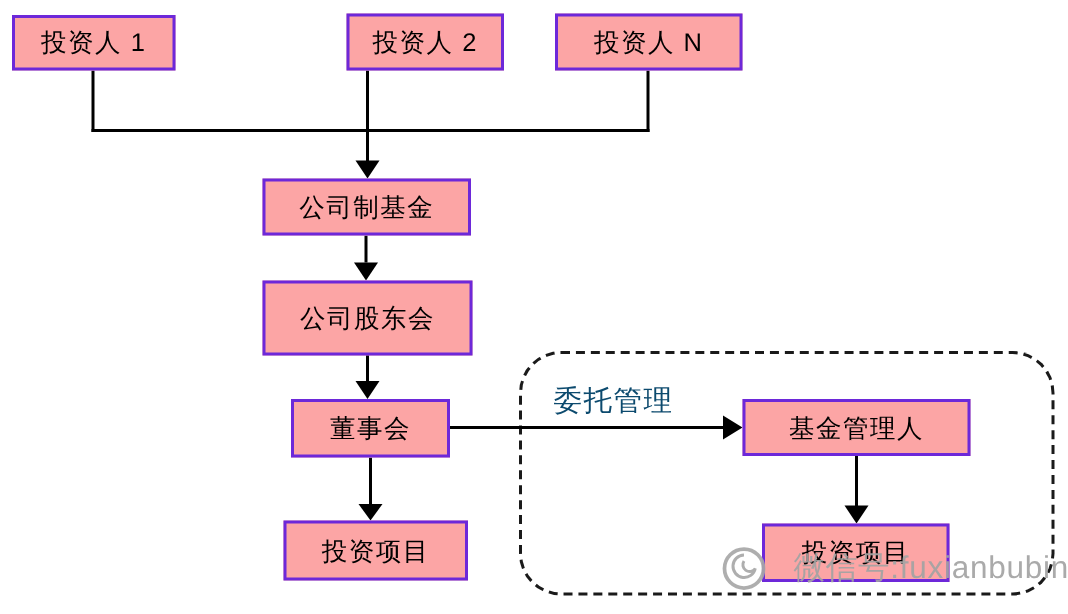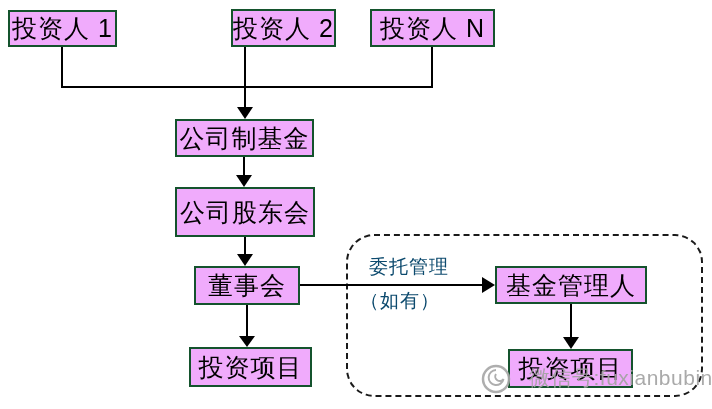--- a/index.html
+++ b/index.html
@@ -12,26 +12,26 @@
     overflow: hidden;
   }
   .connectors {
     position: absolute;
     left: 0; top: 0;
     width: 712px; height: 409px;
   }
   .node {
     position: absolute;
     box-sizing: border-box;
-    border: 2px solid #14532d;
-    background: #f0abfc;
+    border: 2px solid #6d28d9;
+    background: #fca5a5;
     display: flex;
     align-items: center;
     justify-content: center;
-    font-size: 25px;
+    font-size: 17px;
     color: #000000;
     letter-spacing: 1px;
     white-space: nowrap;
   }
   .n-investor1 { left: 8px;   top: 10px;  width: 109px; height: 37px; }
   .n-investor2 { left: 193px; top: 9px;   width: 105px; height: 38px; margin-left: 38px; }
   .n-investorN { left: 370px; top: 9px;   width: 125px; height: 38px; }
   .n-fund         { left: 175px; top: 119px; width: 139px; height: 38px; }
   .n-shareholders { left: 175px; top: 187px; width: 140px; height: 50px; }
   .n-board        { left: 194px; top: 266px; width: 106px; height: 39px; }
@@ -129,21 +129,20 @@
     <span>投资项目</span>
   </div>
   <div class="node n-manager">
     <span>基金管理人</span>
   </div>
   <div class="node n-project-right">
     <span>投资项目</span>
   </div>
 
   <div class="edge-label el-line1">委托管理</div>
-  <div class="edge-label el-line2">（如有）</div>
 
   <div class="watermark">
     <svg width="36" height="36" viewBox="0 0 36 36">
       <circle cx="18" cy="19" r="13" fill="none" stroke="#a8a8a8" stroke-width="2.5"></circle>
       <path d="M 18 10 A 7.5 7.5 0 1 0 25.5 19 A 4.5 4.5 0 1 1 18 14" fill="none" stroke="#a8a8a8" stroke-width="2"></path>
     </svg>
     <span>微信号:fuxianbubin</span>
   </div>
 
 </div>

